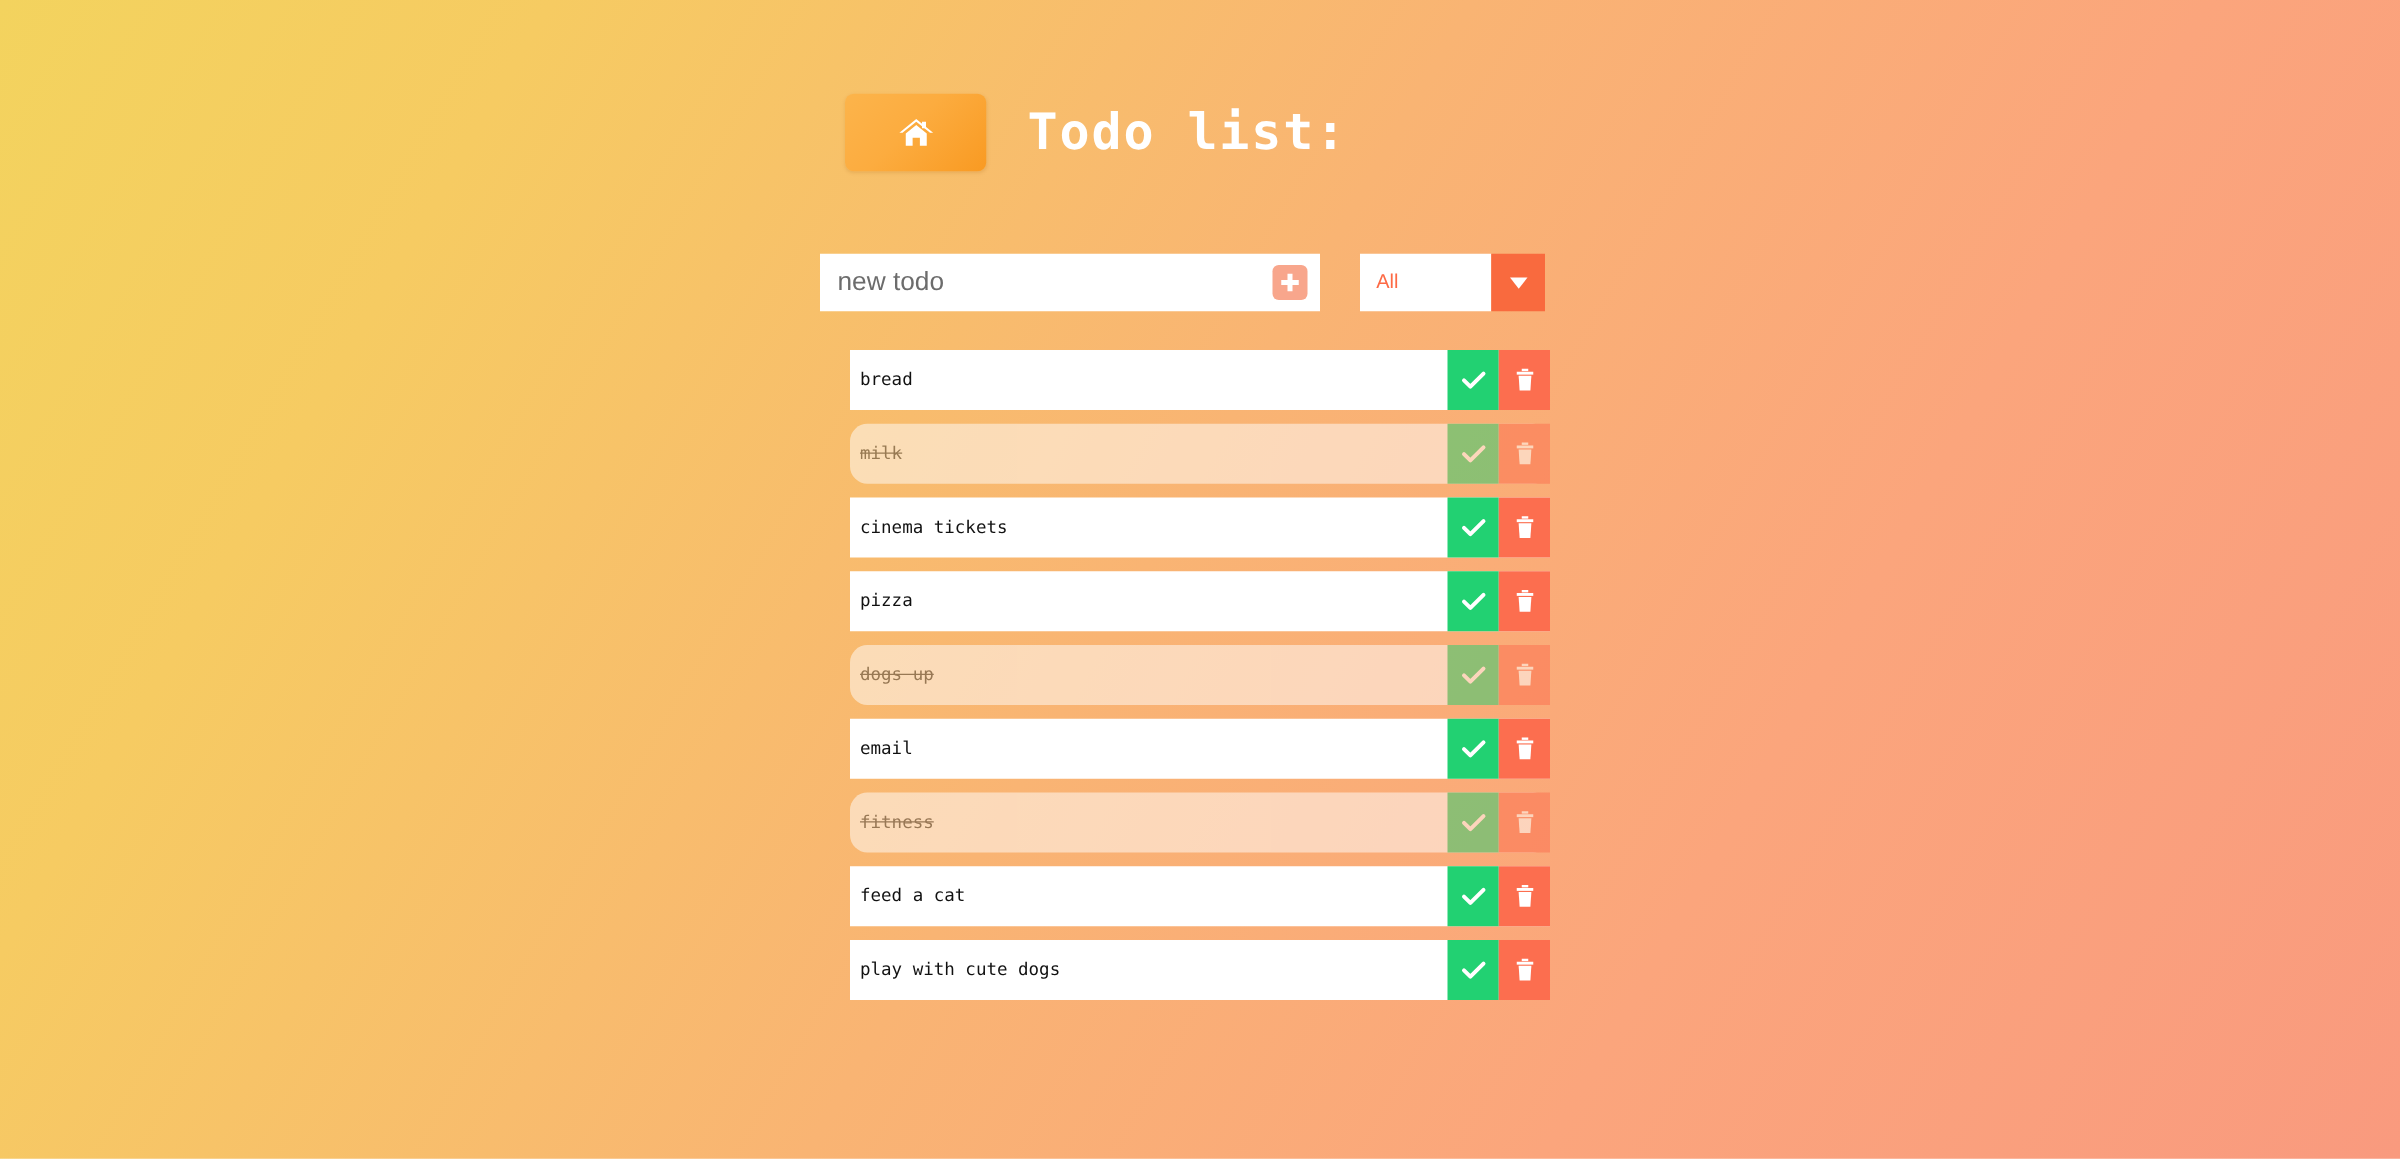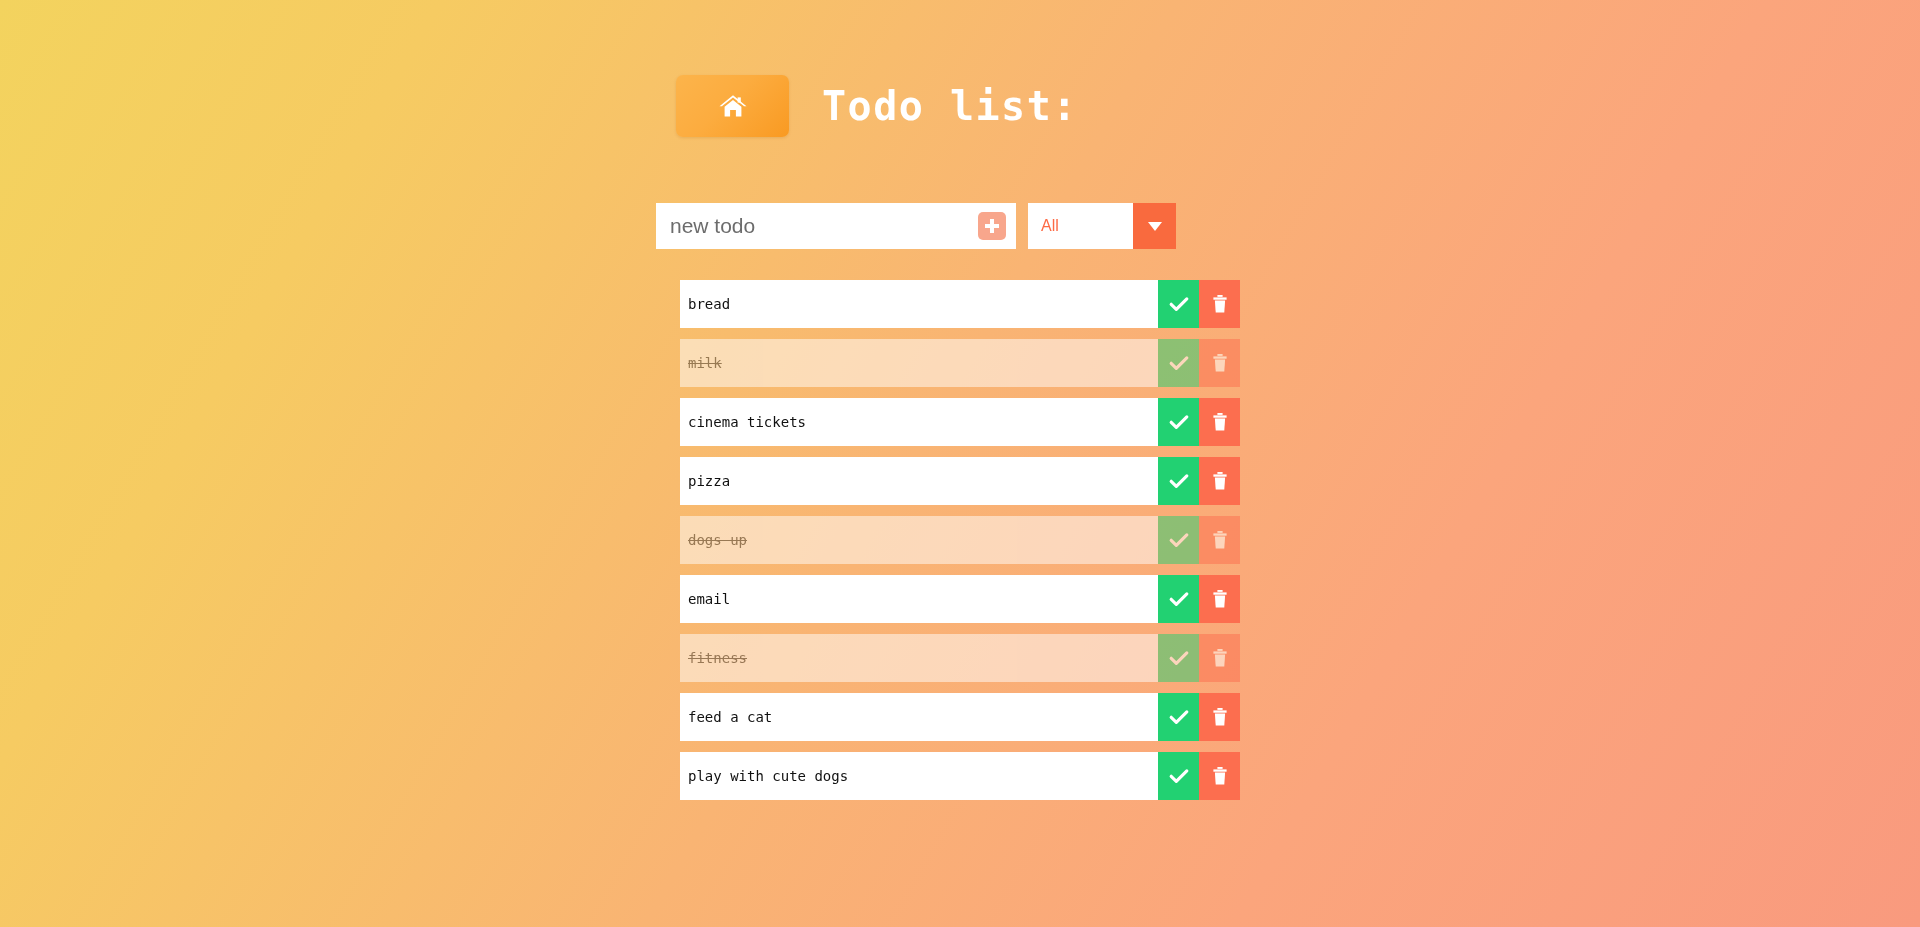--- a/index.html
+++ b/index.html
@@ -52,21 +52,21 @@
   
   .controls {
     display: flex;
     align-items: flex-start;
     padding-left: 656px;
     padding-top: 66px;
     gap: 12px;
   }
   .new-todo-wrap {
     position: relative;
-    width: 360px;
+    width: 400px;
     height: 46px;
     background: #ffffff;
     display: flex;
     align-items: center;
   }
   .new-todo-input {
     border: none;
     outline: none;
     background: transparent;
     font-family: "Liberation Sans", sans-serif;
@@ -100,20 +100,21 @@
     position: absolute;
     background: #ffffff;
   }
   .plus-icon::before { left: 6px; top: 1px; width: 4px; height: 14px; }
   .plus-icon::after  { top: 6px; left: 1px; height: 4px; width: 14px; }
 
   .filter-wrap {
     display: flex;
     width: 148px;
     height: 46px;
+    margin-left: 20px;
   }
   .filter-value {
     flex: 1;
     background: #ffffff;
     display: flex;
     align-items: center;
     padding-left: 13px;
     font-family: "Liberation Sans", sans-serif;
     font-size: 16px;
     color: #fd6a45;
@@ -147,21 +148,21 @@
     width: 560px;
   }
   .todo-row {
     display: flex;
     align-items: stretch;
     width: 560px;
     height: 48px;
     margin-bottom: 11px;
     background: #ffffff;
   }
-  .todo-row.completed { opacity: 0.5; }
+  .todo-row.completed { opacity: 0.5; border-radius: 14px; }
   .todo-label {
     flex: 1;
     display: flex;
     align-items: center;
     padding-left: 8px;
     font-family: "DejaVu Sans Mono", "Liberation Mono", monospace;
     font-size: 14px;
     color: #111111;
     white-space: nowrap;
     overflow: hidden;

